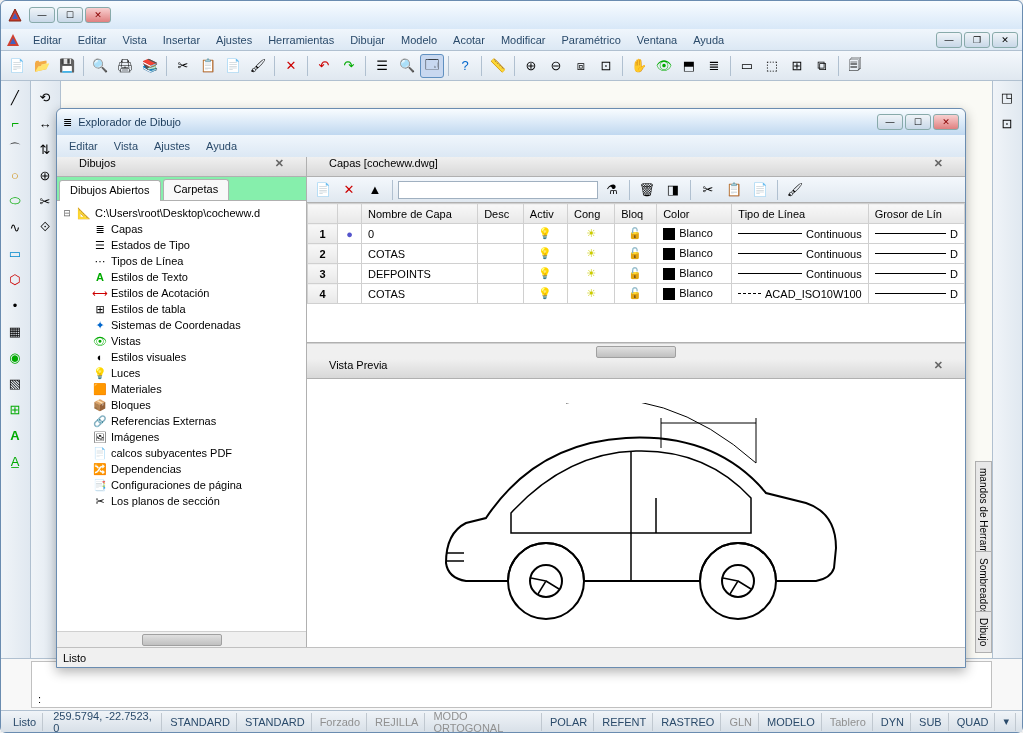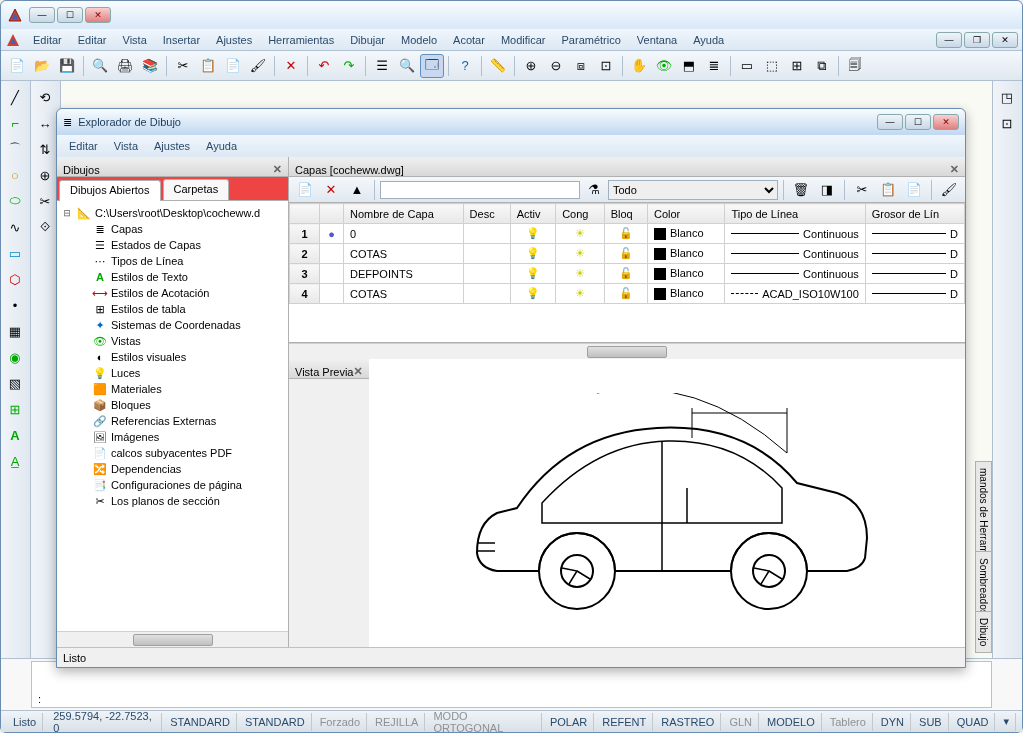--- a/index.html
+++ b/index.html
@@ -19,23 +19,23 @@
 .tool-sep { width: 1px; height: 20px; background: #b0c0d0; margin: 0 3px; }
 .content-area { flex: 1; display: flex; background: #f4f4f4; position: relative; overflow: hidden; }
 .left-toolbar, .right-toolbar { width: 30px; background: linear-gradient(90deg, #f0f4f8, #e0e8f0); border-right: 1px solid #b0c0d0; display: flex; flex-direction: column; gap: 2px; padding: 4px 2px; }
 .right-toolbar { border-left: 1px solid #b0c0d0; border-right: none; }
 .canvas-bg { flex: 1; background: #fafaf5; position: relative; }
 .explorer-dialog { position: absolute; left: 56px; top: 108px; width: 910px; height: 560px; background: #f0f0f0; border: 1px solid #6a8cb0; border-radius: 6px 6px 0 0; display: flex; flex-direction: column; box-shadow: 0 4px 12px rgba(0,0,0,0.3); }
 .dialog-titlebar { height: 26px; background: linear-gradient(#f8fcff, #c0d8f0); display: flex; align-items: center; padding: 0 6px; border-radius: 6px 6px 0 0; }
 .dialog-menubar { height: 22px; background: linear-gradient(#f0f6fc, #dce8f4); display: flex; align-items: center; padding: 0 4px; }
 .dialog-body { flex: 1; display: flex; background: #f0f0f0; }
 .left-panel { width: 250px; display: flex; flex-direction: column; border-right: 1px solid #b0b0b0; }
-.panel-header { height: 20px; background: linear-gradient(#f0f0f0, #d8d8d8); display: flex; align-items: flex-end; padding: 0 6px; border-bottom: 1px solid #b0b0b0; justify-content: space-between; }
+.panel-header { height: 20px; background: linear-gradient(#f0f0f0, #d8d8d8); display: flex; align-items: flex-start; padding: 0 22px; border-bottom: 1px solid #b0b0b0; justify-content: space-between; }
 .panel-close { cursor: pointer; font-weight: bold; color: #666; }
-.tabs { height: 24px; display: flex; background: #ef4444; padding: 2px 2px 0 2px; border-bottom: 1px solid #b0b0b0; }
+.tabs { height: 24px; display: flex; background: #86efac; padding: 2px 2px 0 2px; border-bottom: 1px solid #b0b0b0; }
 .tab { padding: 3px 10px; background: #f8f8f8; border: 1px solid #b0b0b0; border-bottom: none; border-radius: 3px 3px 0 0; margin-right: 2px; cursor: pointer; }
 .tab.active { background: #fff; position: relative; top: 1px; }
 .tree { flex: 1; background: #fff; overflow: auto; padding: 4px; }
 .tree-node { display: flex; align-items: center; padding: 1px 0; cursor: pointer; white-space: nowrap; }
 .tree-indent { display: inline-block; }
 .tree-toggle { width: 12px; text-align: center; color: #666; font-size: 9px; }
 .tree-icon { width: 16px; height: 14px; margin: 0 3px; display: inline-flex; align-items: center; justify-content: center; font-size: 11px; }
 .right-panel { flex: 1; display: flex; flex-direction: column; }
 .layers-toolbar { height: 26px; background: linear-gradient(#f4f8fc, #e0e8f0); display: flex; align-items: center; padding: 0 4px; gap: 2px; border-bottom: 1px solid #b0b0b0; }
 .layers-toolbar input[type=text] { height: 18px; border: 1px solid #a0b0c0; padding: 0 4px; }
@@ -43,21 +43,21 @@
 .table-wrap { height: 140px; overflow: auto; background: #fff; border-bottom: 1px solid #b0b0b0; }
 table { border-collapse: collapse; width: 100%; }
 th, td { border: 1px solid #d0d0d0; padding: 2px 6px; text-align: left; height: 20px; white-space: nowrap; }
 th { background: linear-gradient(#f8f8f8, #e8e8e8); font-weight: normal; position: sticky; top: 0; }
 .row-hdr { background: linear-gradient(#f8f8f8, #e8e8e8); text-align: center; width: 30px; font-weight: bold; }
 .icon-cell { text-align: center; }
 .color-swatch { width: 12px; height: 12px; background: #000; display: inline-block; vertical-align: middle; margin-right: 4px; }
 .linetype-cell { display: flex; align-items: center; gap: 4px; }
 .linetype-line { flex: 1; border-top: 1px solid #000; }
 .linetype-dash { flex: 1; border-top: 1px dashed #000; }
-.preview-panel { flex: 1; display: flex; }
+.preview-panel { flex: 1; display: flex; flex-direction: column; }
 .preview-canvas { flex: 1; background: #fff; display: flex; align-items: center; justify-content: center; }
 .status-line { height: 20px; background: #f0f0f0; border-top: 1px solid #c0c0c0; display: flex; align-items: center; padding: 0 6px; }
 .bottom-area { height: 52px; background: #f8f8f8; border-top: 1px solid #b0c0d0; display: flex; flex-direction: column; }
 .cmd-line { flex: 1; background: #fff; border: 1px solid #c0c0c0; margin: 2px 30px 2px 30px; padding: 2px 6px; font-family: 'Courier New', monospace; display: flex; flex-direction: column; justify-content: flex-end; }
 .cmd-line .cmd { font-weight: bold; }
 .statusbar { height: 22px; background: linear-gradient(#f0f4f8, #d8e0e8); display: flex; align-items: center; padding: 0 6px; gap: 2px; border-top: 1px solid #b0c0d0; }
 .status-seg { padding: 0 6px; color: #2a4a6a; border-right: 1px solid #c0c8d0; height: 18px; display: flex; align-items: center; }
 .status-seg.dim { color: #909090; }
 .inner-win-controls { margin-left: auto; display: flex; gap: 2px; }
 svg.car { width: 440px; height: 220px; }
@@ -259,21 +259,21 @@
         </div>
         <div id="tree-items">
             <div class="tree-node">
      <span class="tree-indent" style="width:28px"></span>
      <span class="tree-icon">≣</span>
      <span>Capas</span>
    </div>
             <div class="tree-node">
      <span class="tree-indent" style="width:28px"></span>
      <span class="tree-icon">☰</span>
-     <span>Estados de Capas</span>
+     <span>Estados de Tipo</span>
    </div>
             <div class="tree-node">
      <span class="tree-indent" style="width:28px"></span>
      <span class="tree-icon">⋯</span>
      <span>Tipos de Línea</span>
    </div>
             <div class="tree-node">
      <span class="tree-indent" style="width:28px"></span>
      <span class="tree-icon">
                 <b style="color:#0a0">A</b>
@@ -368,21 +368,20 @@
         <span>Capas [cocheww.dwg]</span>
         <span class="panel-close">✕</span>
       </div>
       <div class="layers-toolbar">
         <div class="tool-btn">📄</div>
         <div class="tool-btn" style="color:#c00">✕</div>
         <div class="tool-btn">▲</div>
         <div class="tool-sep"></div>
         <input type="text" style="width: 200px;">
         <div class="tool-btn">⚗</div>
-        <select><option>Todo</option></select>
         <div class="tool-sep"></div>
         <div class="tool-btn">🗑</div>
         <div class="tool-btn">◨</div>
         <div class="tool-sep"></div>
         <div class="tool-btn">✂</div>
         <div class="tool-btn">📋</div>
         <div class="tool-btn">📄</div>
         <div class="tool-sep"></div>
         <div class="tool-btn">🖌</div>
       </div>

